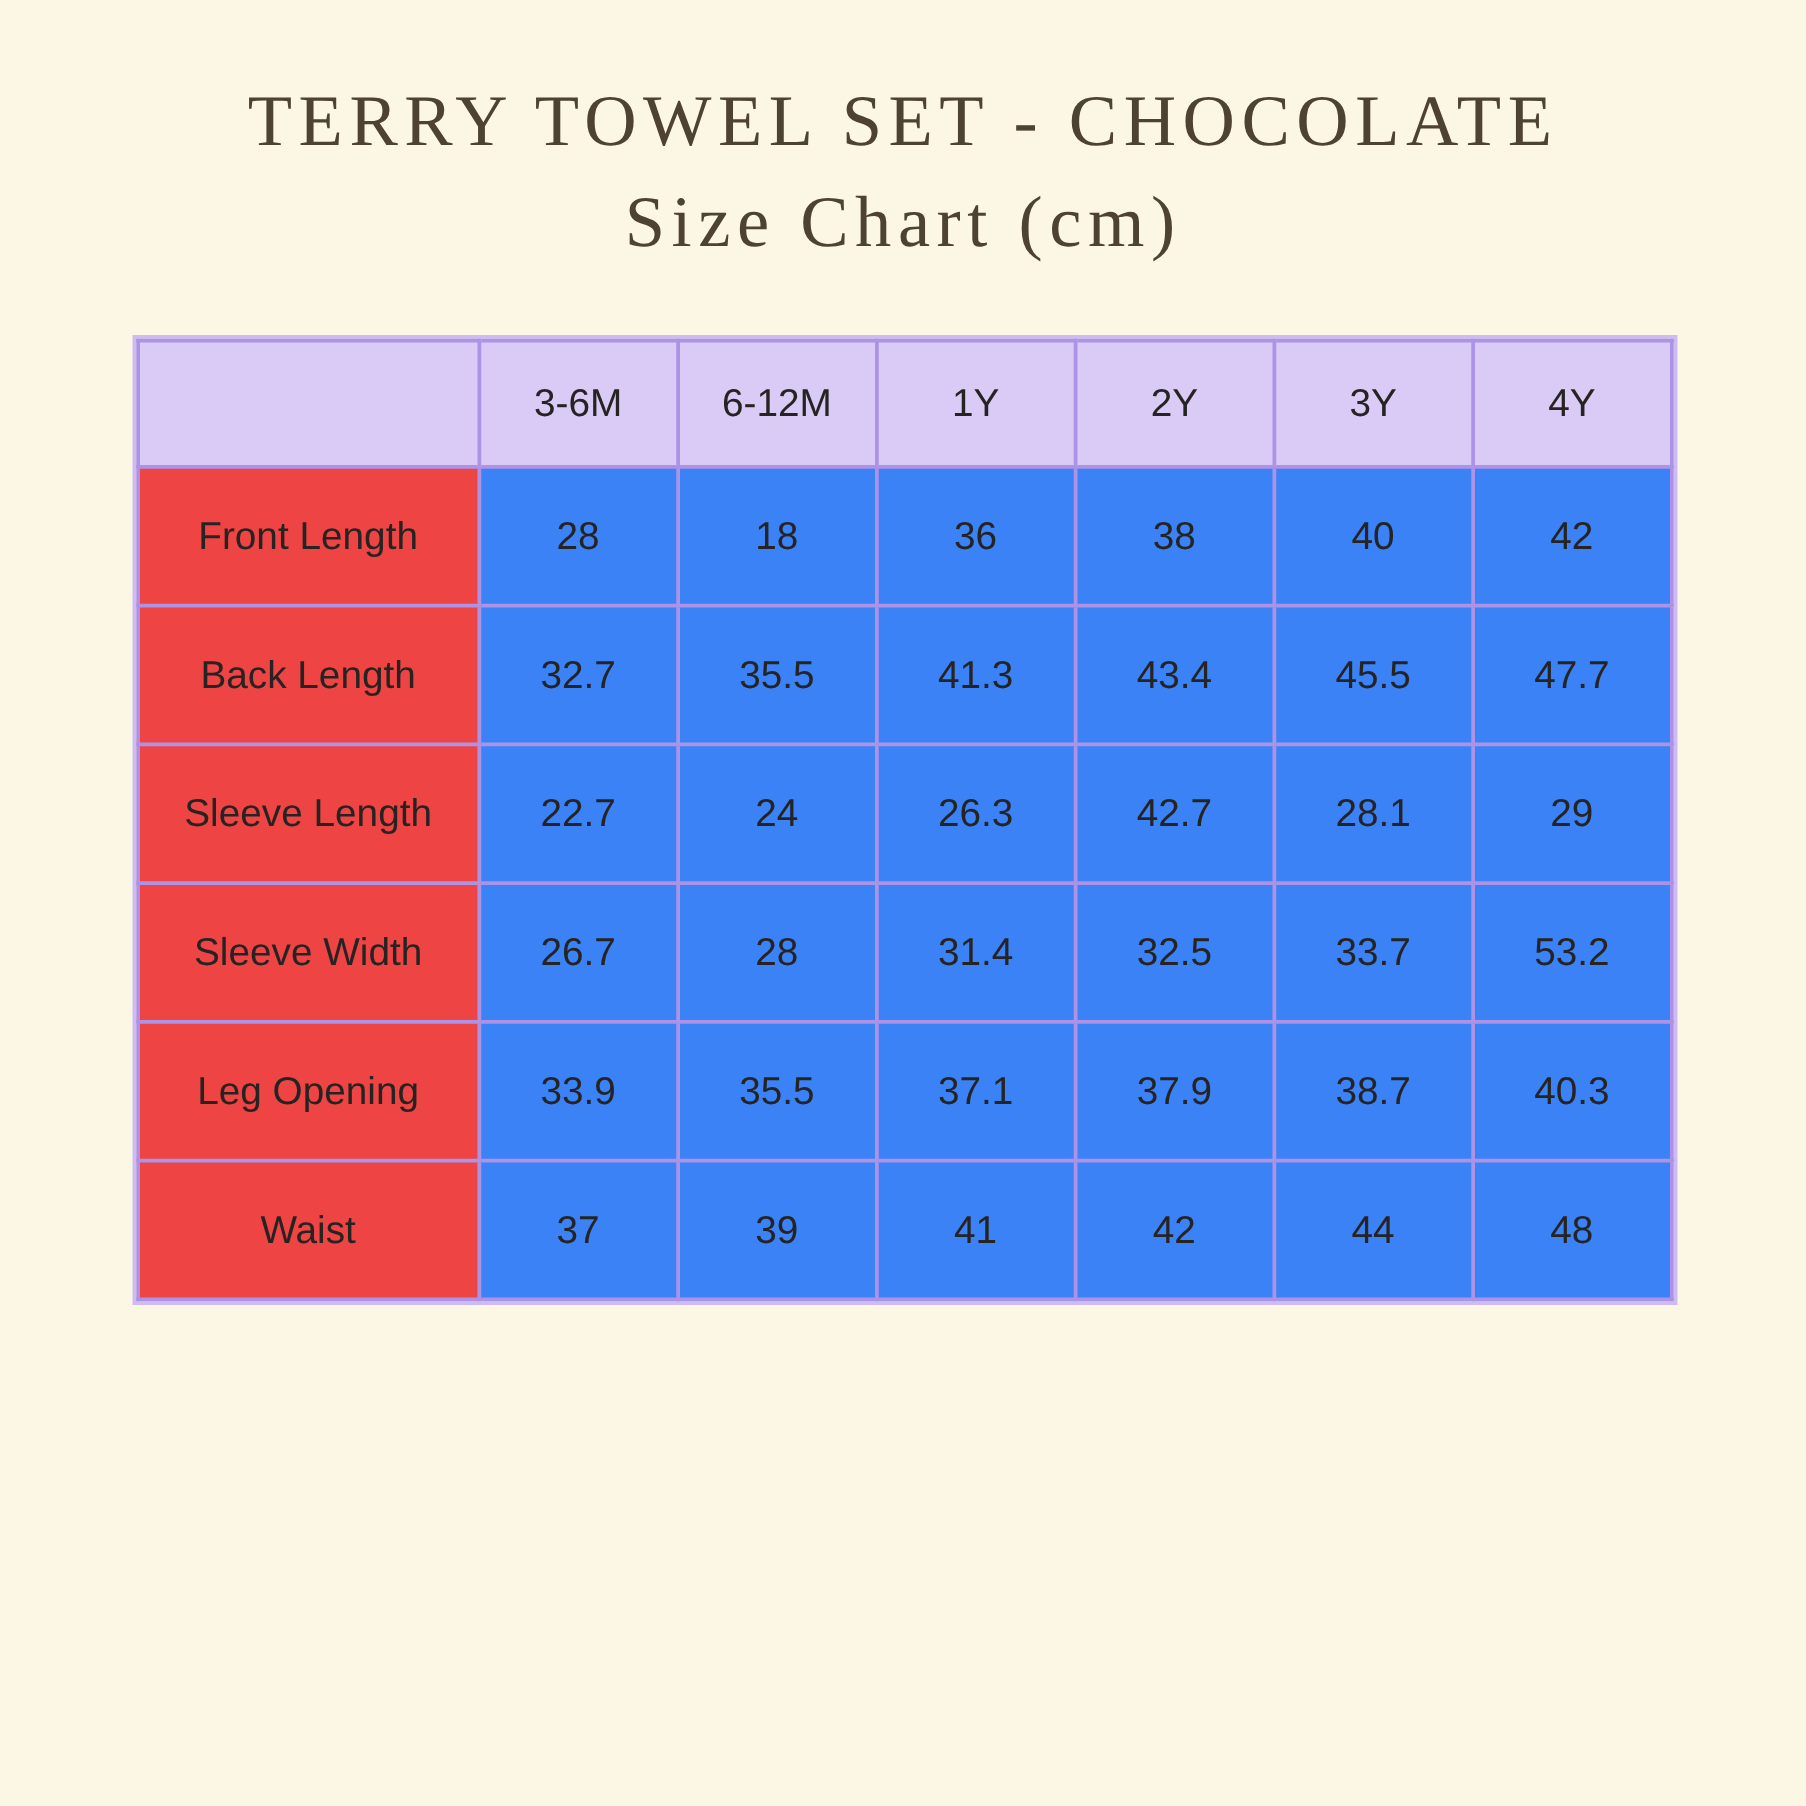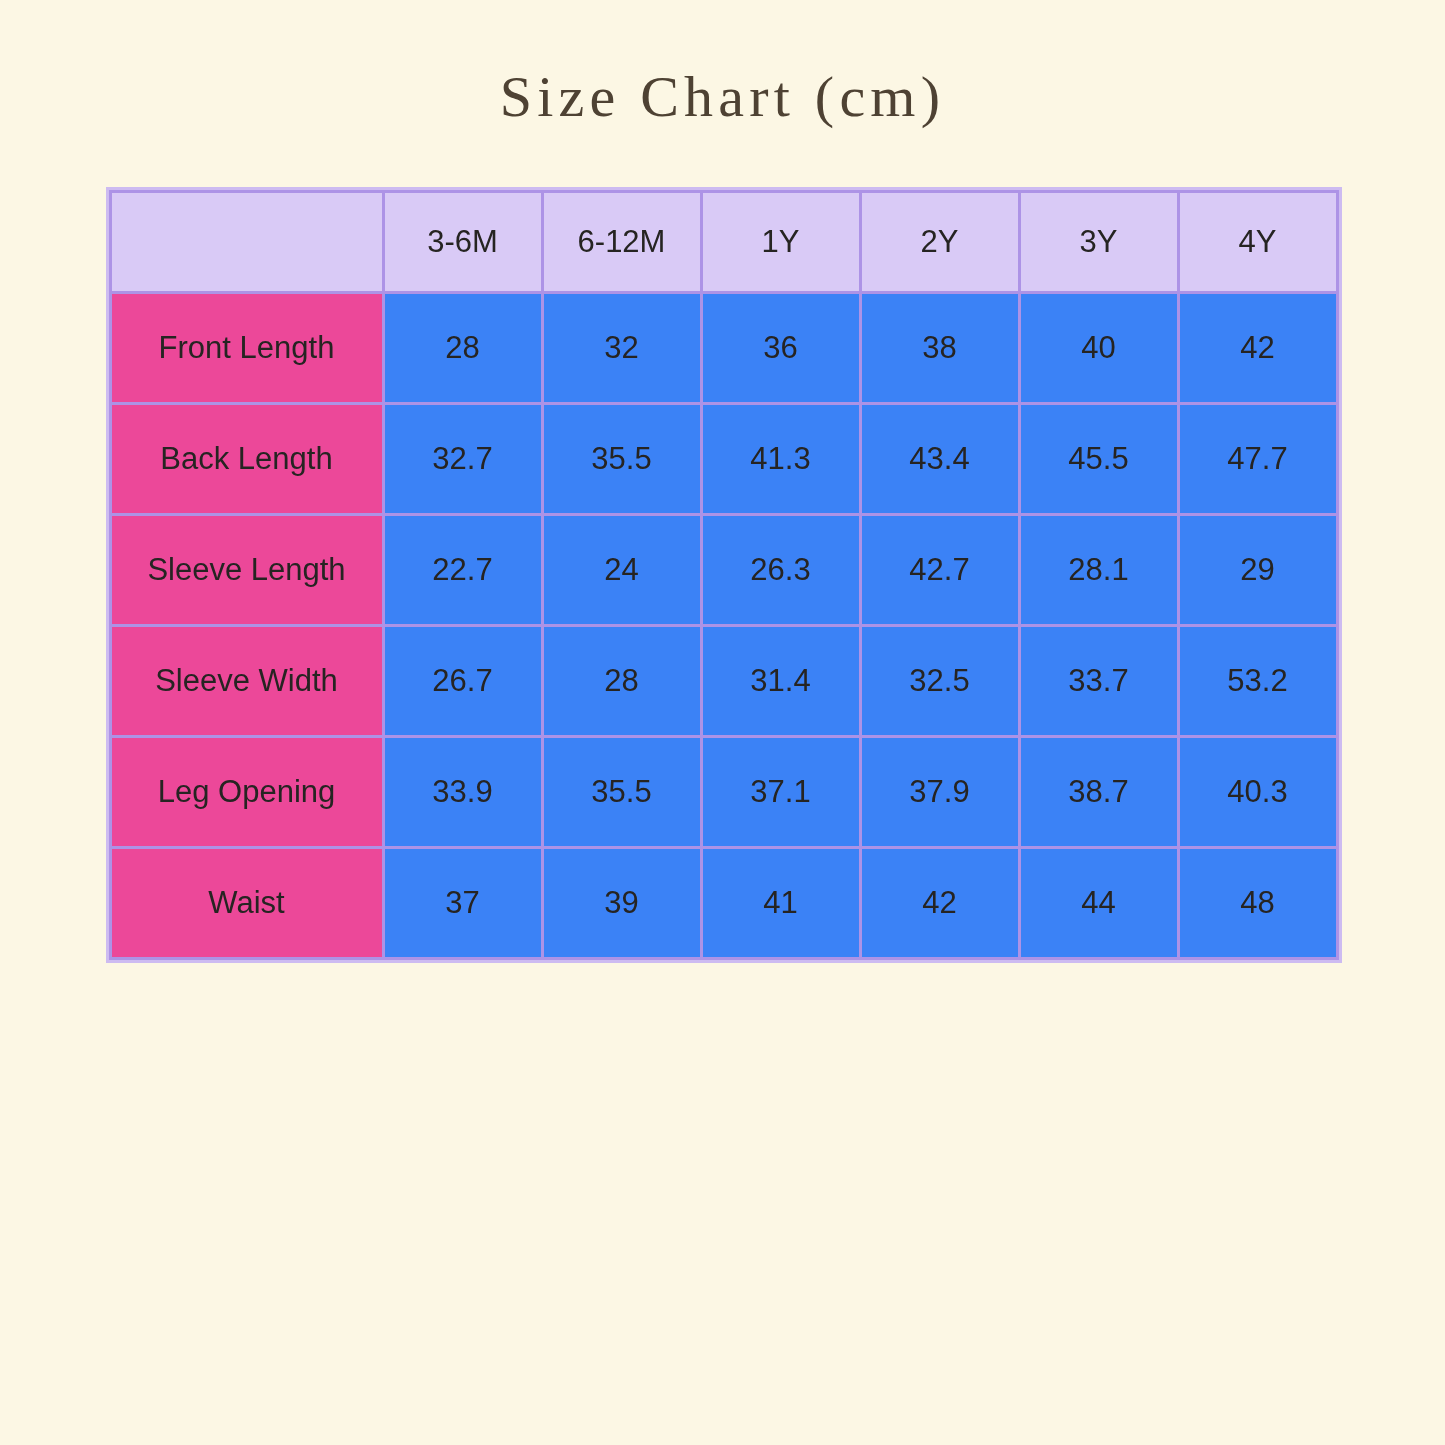--- a/index.html
+++ b/index.html
@@ -51,32 +51,33 @@
     font-family: "Liberation Sans", sans-serif;
   }
   thead tr { height: 101px; }
   thead th {
     background: #D9CAF6;
     font-size: 31px;
     color: #222026;
   }
   tbody tr { height: 111px; }
   tbody th {
-    background: #ec4899;
+    background: #ef4444;
     font-weight: 400;
   }
   tbody td { background: #3b82f6; margin-left: 32px; }
   col.label-col { width: 273px; }
   col.size-col  { width: 159px; }
 </style>
 </head>
 <body>
 
 <div class="page">
   <h1 class="title-block">
+    <span class="title-line">TERRY TOWEL SET - CHOCOLATE</span>
     <span class="title-line">Size Chart (cm)</span>
   </h1>
 
   <div class="table-wrap">
     <table class="size-chart">
       <colgroup>
         <col class="label-col">
         <col class="size-col">
           <col class="size-col">
           <col class="size-col">
@@ -92,21 +93,21 @@
             <th>1Y</th>
             <th>2Y</th>
             <th>3Y</th>
             <th>4Y</th>
           </tr>
       </thead>
       <tbody>
           <tr>
             <th>Front Length</th>
             <td>28</td>
-            <td>32</td>
+            <td>18</td>
             <td>36</td>
             <td>38</td>
             <td>40</td>
             <td>42</td>
           </tr>
           <tr>
             <th>Back Length</th>
             <td>32.7</td>
             <td>35.5</td>
             <td>41.3</td>

